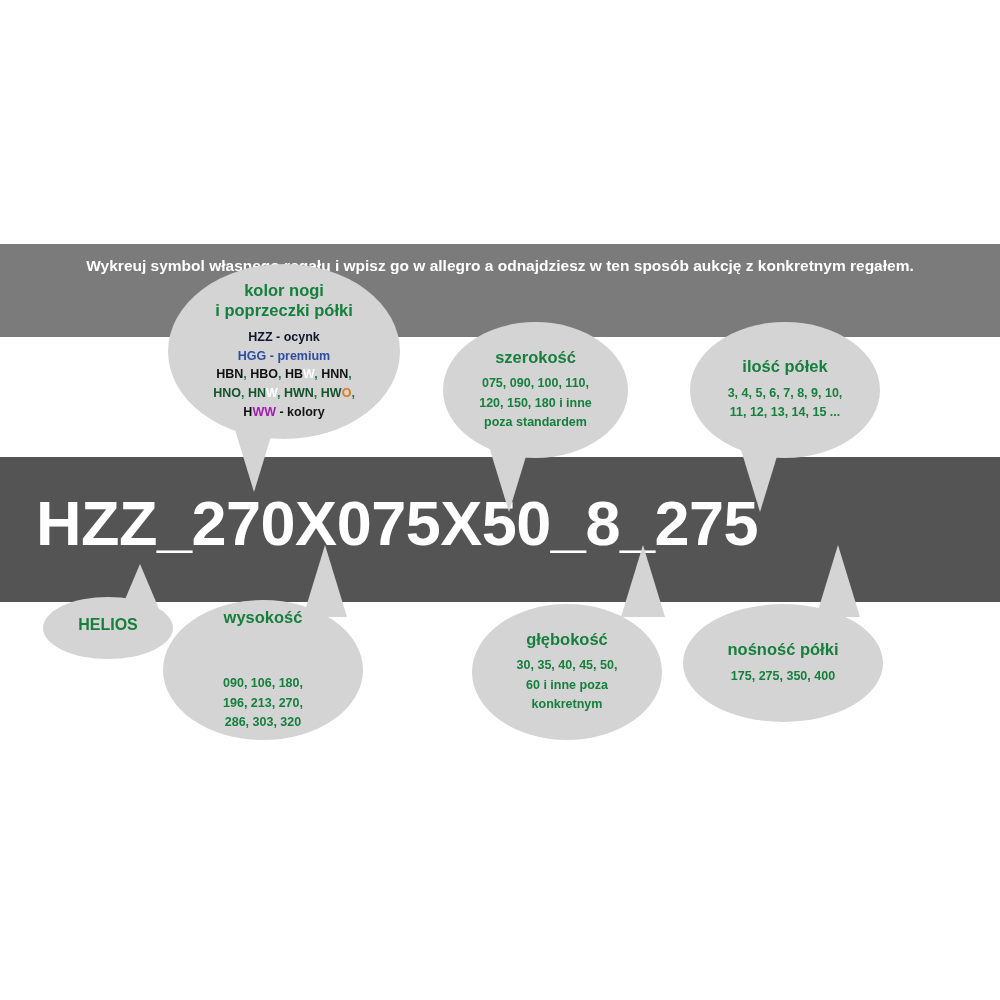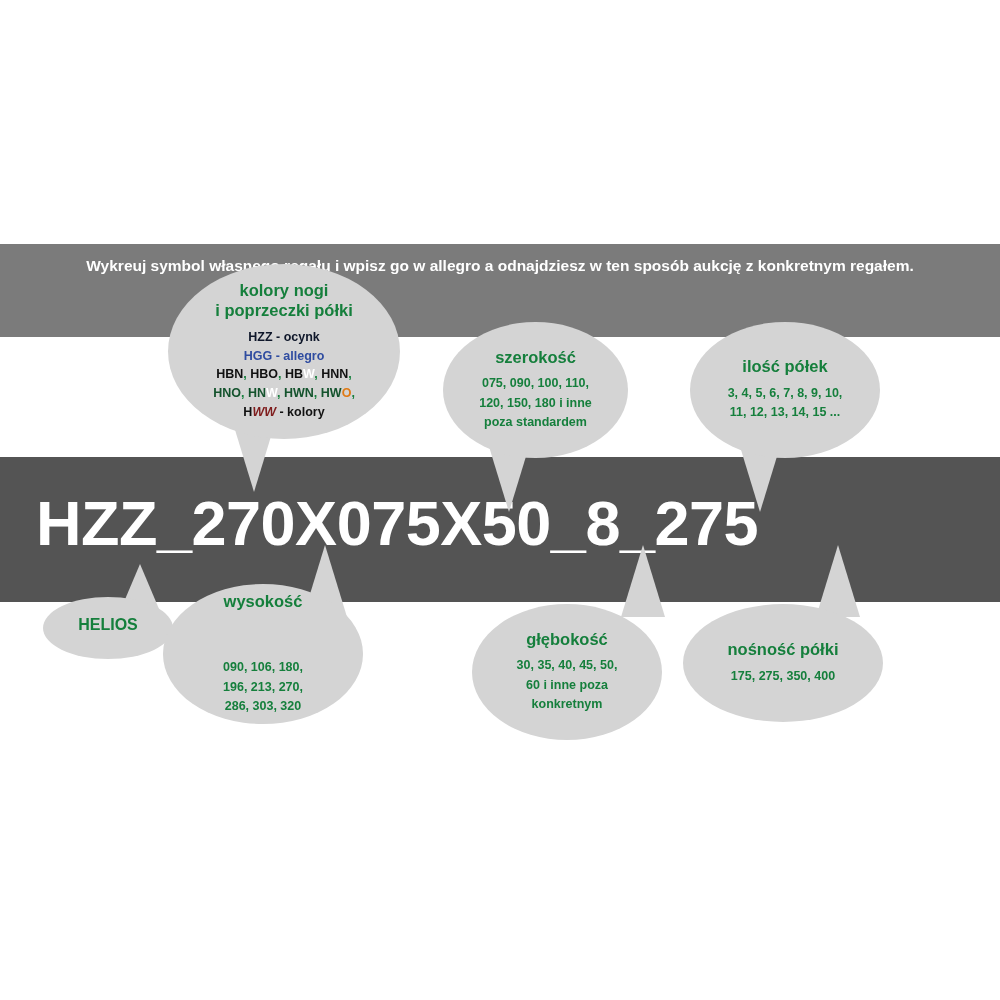--- a/index.html
+++ b/index.html
@@ -119,21 +119,21 @@
     border-bottom-width: 52px;
   }
 
   
   .c-green  { color: #0f172a; }
   .c-blue   { color: #2f4ca0; text-align: right; }
   .c-red    { color: #14532d; text-align: right; }
   .c-orange { color: #e07a15; }
   .c-black  { color: #111111; }
   .c-white  { color: #ffffff; }
-  .c-gray   { color: #7f1d1d; font-style: italic; }
+  .c-gray   { color: #a21caf; }
 
   .legend-line {
     white-space: nowrap;
     font-size: 12.5px;
     font-weight: bold;
     line-height: 1.5;
   }
 </style>
 </head>
 <body>
@@ -144,29 +144,29 @@
   <div class="band band-mid"></div>
 
   <div class="headline">Wykreuj symbol własnego regału i wpisz go w allegro a odnajdziesz w ten sposób aukcję z konkretnym regałem.</div>
 
   <div class="code-text">HZZ_270X075X50_8_275</div>
 
   <div class="tail tail-down" style="left:232px; top:420px;"></div>
 
   <div class="bubble" style="left:168px; top:264px; width:232px; height:175px;">
     <div class="title">
-      <span>kolory nogi</span><br>
+      <span>kolor nogi</span><br>
       <span>i poprzeczki półki</span>
     </div>
     <div class="body">
       <div class="legend-line">
         <span class="c-green">HZZ</span><span class="c-green"> - ocynk</span>
       </div>
       <div class="legend-line">
-        <span class="c-blue">HGG</span><span class="c-blue"> - allegro</span>
+        <span class="c-blue">HGG</span><span class="c-blue"> - premium</span>
       </div>
       <div class="legend-line">
         <span class="c-black">HBN</span>,
         <span class="c-black">HBO</span>,
         <span class="c-black">HB</span><span class="c-white">W</span>,
         <span class="c-black">HNN</span>,
       </div>
       <div class="legend-line">
         <span class="c-red">HNO</span>,
         <span class="c-red">HN</span><span class="c-white">W</span>,
@@ -201,21 +201,21 @@
   </div>
 
   <div class="tail tail-up short" style="left:118px; top:564px;"></div>
 
   <div class="bubble small" style="left:43px; top:597px; width:130px; height:62px;">
     <div class="title">HELIOS</div>
   </div>
 
   <div class="tail tail-up" style="left:303px; top:545px;"></div>
 
-  <div class="bubble" style="left:163px; top:584px; width:200px; height:140px;gap:40px;">
+  <div class="bubble" style="left:163px; top:600px; width:200px; height:140px;gap:40px;">
     <div class="title">wysokość</div>
     <div class="body">
       <div>090, 106, 180,</div>
       <div>196, 213, 270,</div>
       <div>286, 303, 320</div>
     </div>
   </div>
 
   <div class="tail tail-up" style="left:621px; top:545px;"></div>
 

